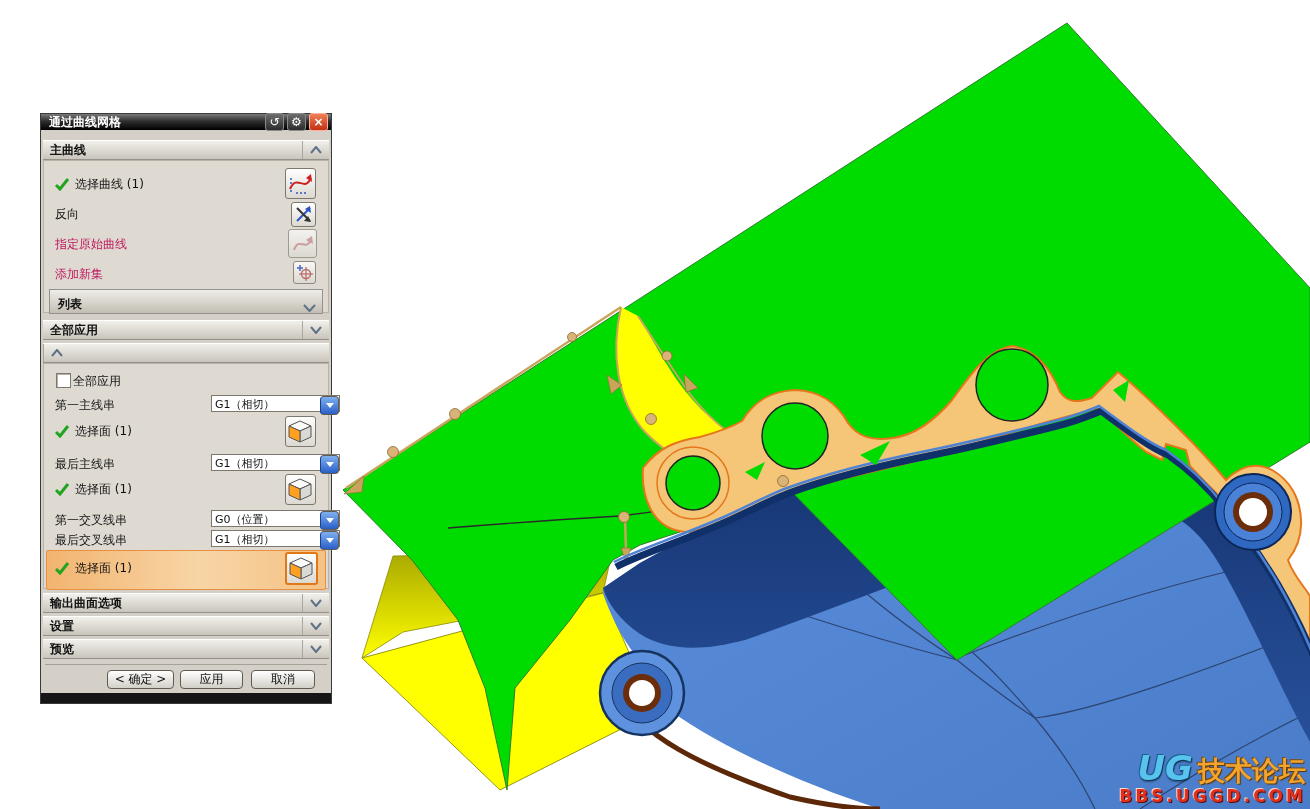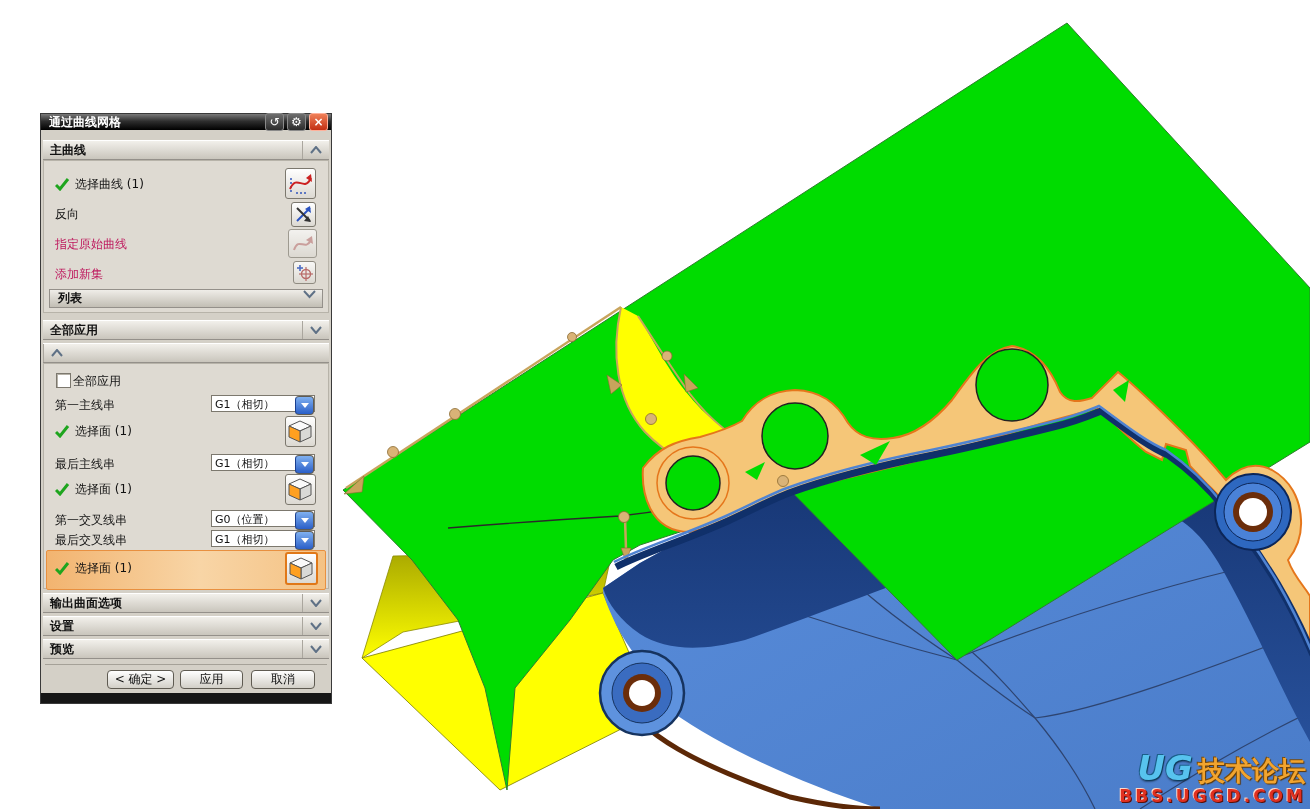--- a/index.html
+++ b/index.html
@@ -23,27 +23,27 @@
   .hdr b{padding-left:7px;font-size:12px;flex:1;}
   .hdr .chev{width:26px;height:100%;border-left:1px solid #aaa69e;display:flex;
        align-items:center;justify-content:center;}
   .panel{position:absolute;left:2px;right:2px;background:#dedad2;border:1px solid #b7b3a9;
        box-sizing:border-box;}
   .lbl{position:absolute;white-space:nowrap;}
   .dis{color:#be185d;}
   .ibtn{position:absolute;background:linear-gradient(#ffffff,#dcd9d2);border:1px solid #7c786e;
        border-radius:3px;box-sizing:border-box;display:flex;align-items:center;justify-content:center;cursor:pointer;}
   .ibtn.orange{border:2px solid #e07818;}
-  .listbar{position:absolute;left:8px;right:8px;height:19px;
+  .listbar{position:absolute;left:8px;right:8px;height:25px;
        background:linear-gradient(#efede8,#c2beb4);border:1px solid #94908a;
-       display:flex;align-items:flex-start;box-sizing:border-box;cursor:pointer;}
+       display:flex;align-items:flex-end;box-sizing:border-box;cursor:pointer;}
   .listbar b{padding-left:8px;flex:1;font-size:12px;}
   .cbx{position:absolute;width:13px;height:13px;background:#fff;border:1px solid #7c786e;
        box-shadow:inset 1px 1px 0 #b5b1a7;cursor:pointer;}
-  .dd{position:absolute;width:104px;height:17px;background:#fff;border:1px solid #7c786e;
+  .dd{position:absolute;width:129px;height:17px;background:#fff;border:1px solid #7c786e;
        box-sizing:border-box;cursor:pointer;}
   .dd .val{position:absolute;left:3px;top:1px;font-size:11px;white-space:nowrap;}
   .dd .btn{position:absolute;right:0;top:0;bottom:0;width:19px;
        background:linear-gradient(#7fb0f0,#2a5fc8);border-left:1px solid #1a3f8f;
        display:flex;align-items:center;justify-content:center;}
   .dd .tri{width:0;height:0;border-left:4px solid transparent;border-right:4px solid transparent;
        border-top:5px solid #fff;}
   .hl{position:absolute;left:5px;right:5px;height:38px;border:1px solid #e89040;border-radius:2px;
        background:linear-gradient(90deg,#f2b470,#f8d5a6 55%,#f4c284);}
   .btn{position:absolute;height:19px;border:1px solid #5f5b52;border-radius:4px;

